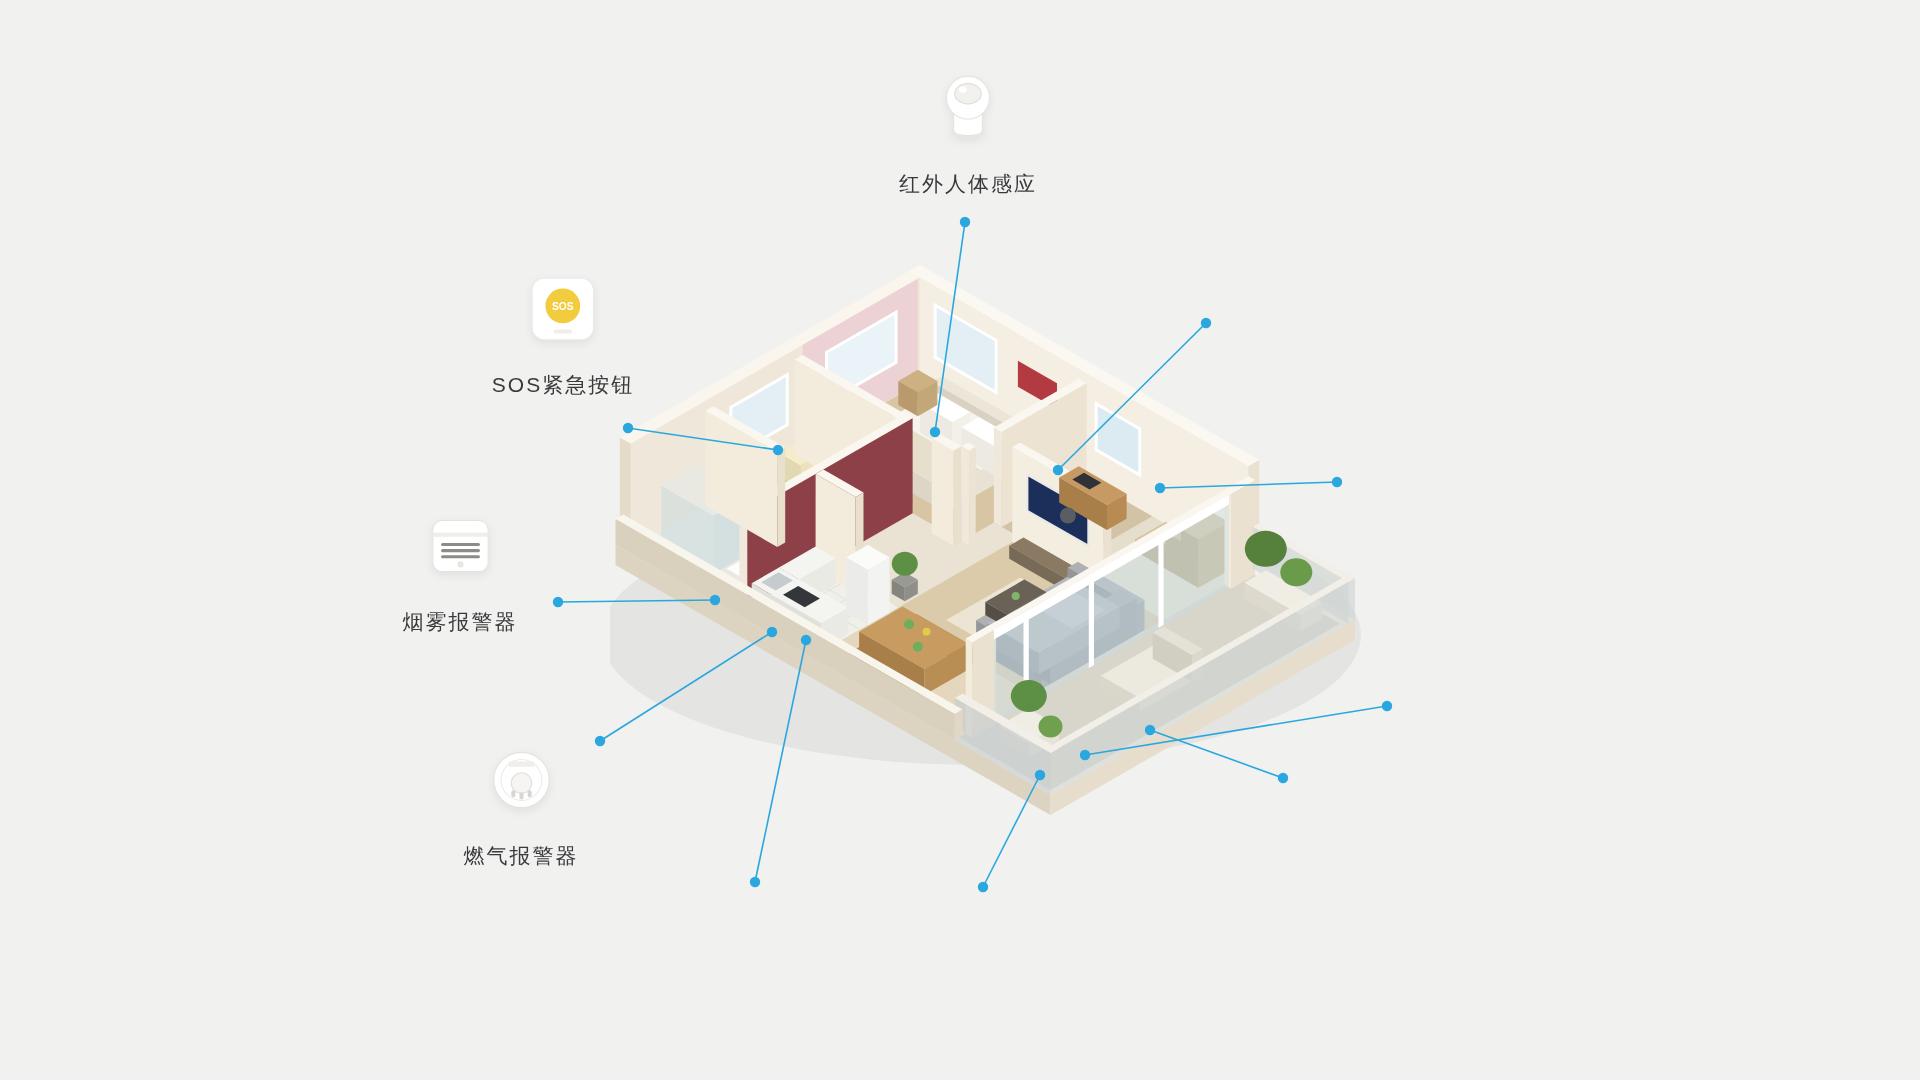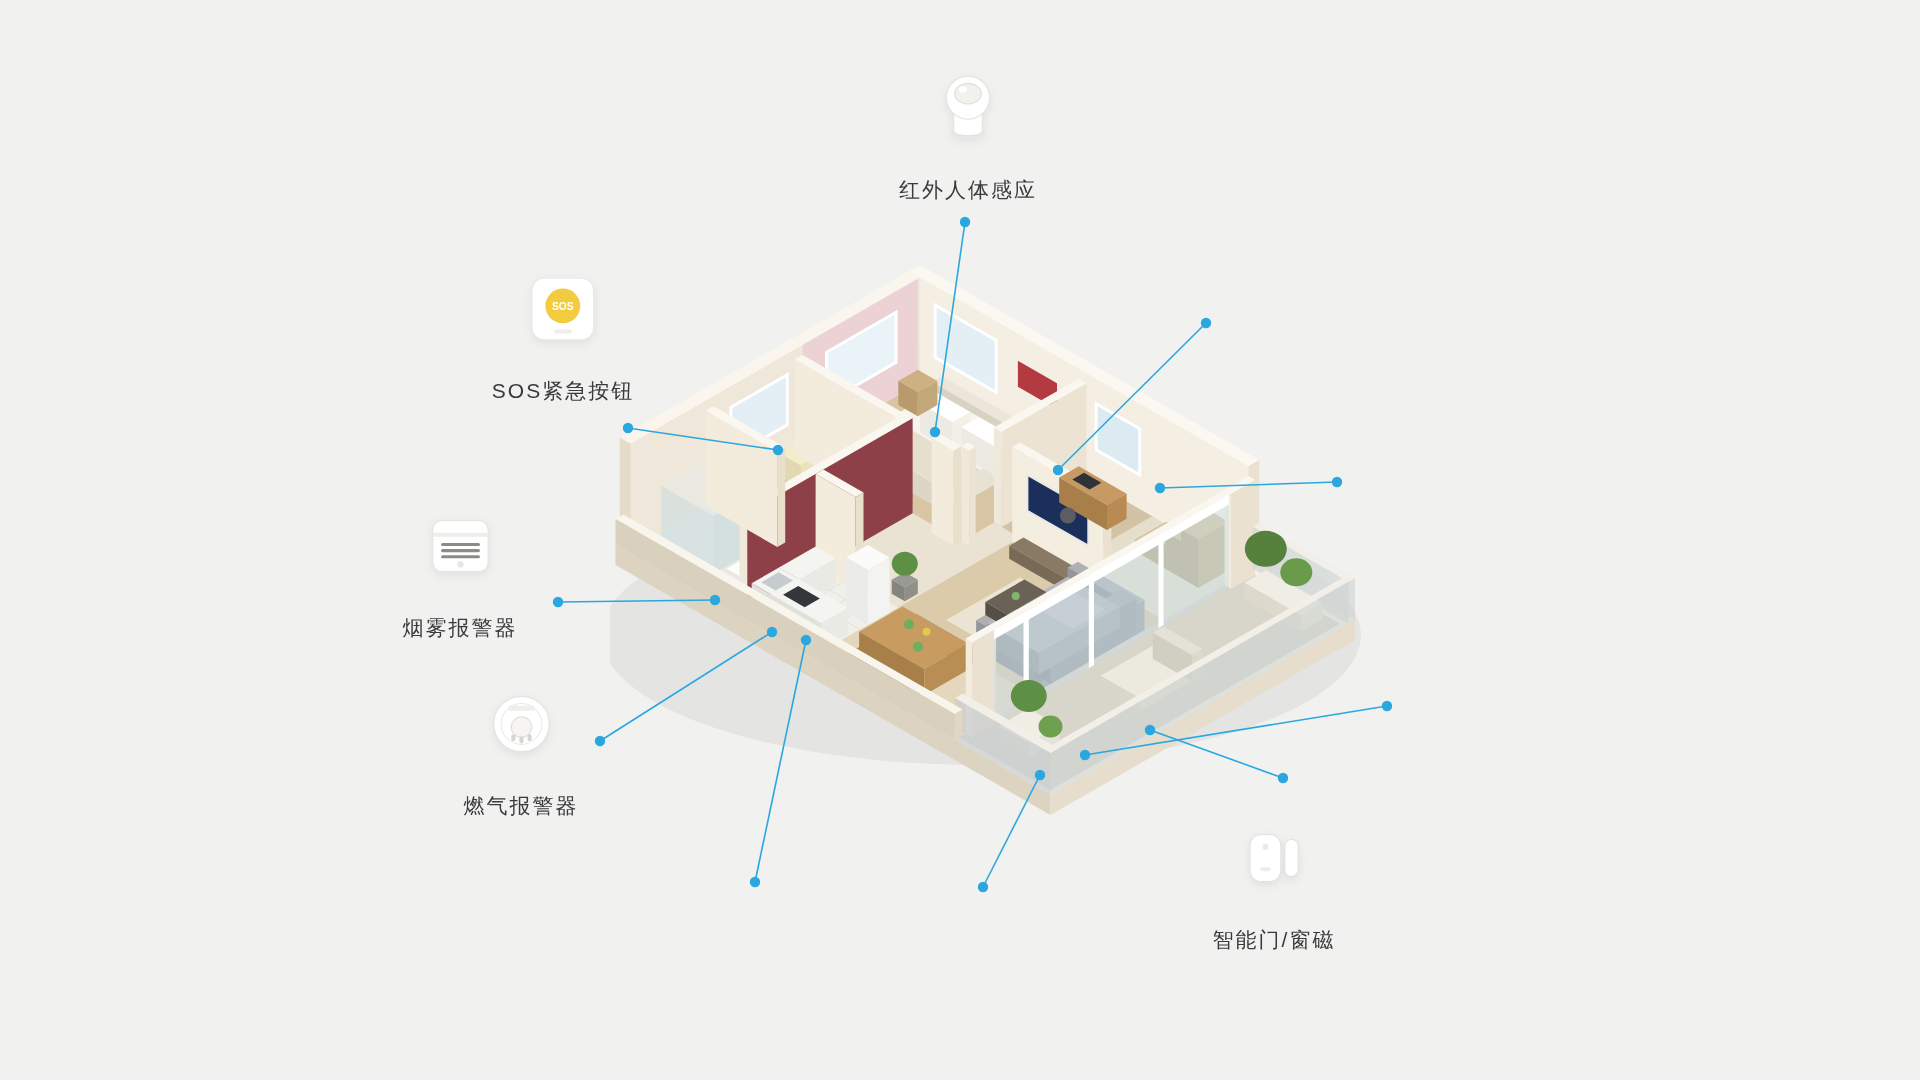--- a/index.html
+++ b/index.html
@@ -7,21 +7,21 @@
   body{
     background:#f1f1f0;
     font-family:"Liberation Sans","DejaVu Sans",sans-serif;
     position:relative;overflow:hidden;
   }
   .stage{position:absolute;inset:0}
   #house-wrap{position:absolute;left:610px;top:250px;width:780px;height:580px}
   #connector-svg{position:absolute;left:0;top:0;pointer-events:none}
   .device{
     position:absolute;display:flex;flex-direction:column;align-items:center;
-    gap:24px;transform:translateX(-50%);
+    gap:18px;transform:translateX(-50%);
   }
   .device svg.icon{width:88px;height:88px;filter:drop-shadow(0 3px 4px rgba(0,0,0,.07))}
   .device .label{
     font-size:21px;color:#3a3a3c;letter-spacing:2px;white-space:nowrap;font-weight:500;
   }
 </style>
 </head>
 <body>
 
 <div class="stage">
@@ -268,33 +268,24 @@
       <circle cx="43" cy="33" r="21" fill="#ffffff" stroke="#e4e2de"></circle>
       <ellipse cx="43" cy="29" rx="13" ry="10" fill="#f3f1ee" stroke="#dddbd7"></ellipse>
       <ellipse cx="38" cy="25" rx="4" ry="3" fill="#ffffff"></ellipse>
     </svg>
     <div class="label">红外人体感应</div>
   </div>
 
 
 
 
-  <div class="device" style="left:1274px;top:814px">
-    <svg class="icon" viewBox="0 0 86 86">
-      <rect x="20" y="20" width="30" height="46" rx="11" fill="#ffffff" stroke="#e3e1de"></rect>
-      <rect x="54" y="25" width="13" height="36" rx="6" fill="#ffffff" stroke="#e3e1de"></rect>
-      <circle cx="35" cy="32" r="3" fill="#eceae7"></circle>
-      <rect x="30" y="52" width="10" height="4" rx="2" fill="#efedea"></rect>
-    </svg>
-    <div class="label">智能门/窗磁</div>
-  </div>
-
-
-
-  <div class="device" style="left:521px;top:680px">
+
+
+
+  <div class="device" style="left:521px;top:736px">
     <svg class="icon" viewBox="0 0 86 86">
       <circle cx="43" cy="43" r="27" fill="#ffffff" stroke="#e5e3e0"></circle>
       <circle cx="43" cy="43" r="20" fill="none" stroke="#eceae7"></circle>
       <circle cx="43" cy="46" r="10" fill="#f6f5f3" stroke="#e0deda"></circle>
       <rect x="30" y="25" width="26" height="5" rx="2.5" fill="#f0eeea"></rect>
       <rect x="33" y="53" width="4" height="7" rx="2" fill="#d8d6d2"></rect>
       <rect x="41" y="55" width="4" height="7" rx="2" fill="#d8d6d2"></rect>
       <rect x="49" y="53" width="4" height="7" rx="2" fill="#d8d6d2"></rect>
     </svg>
     <div class="label">燃气报警器</div>

